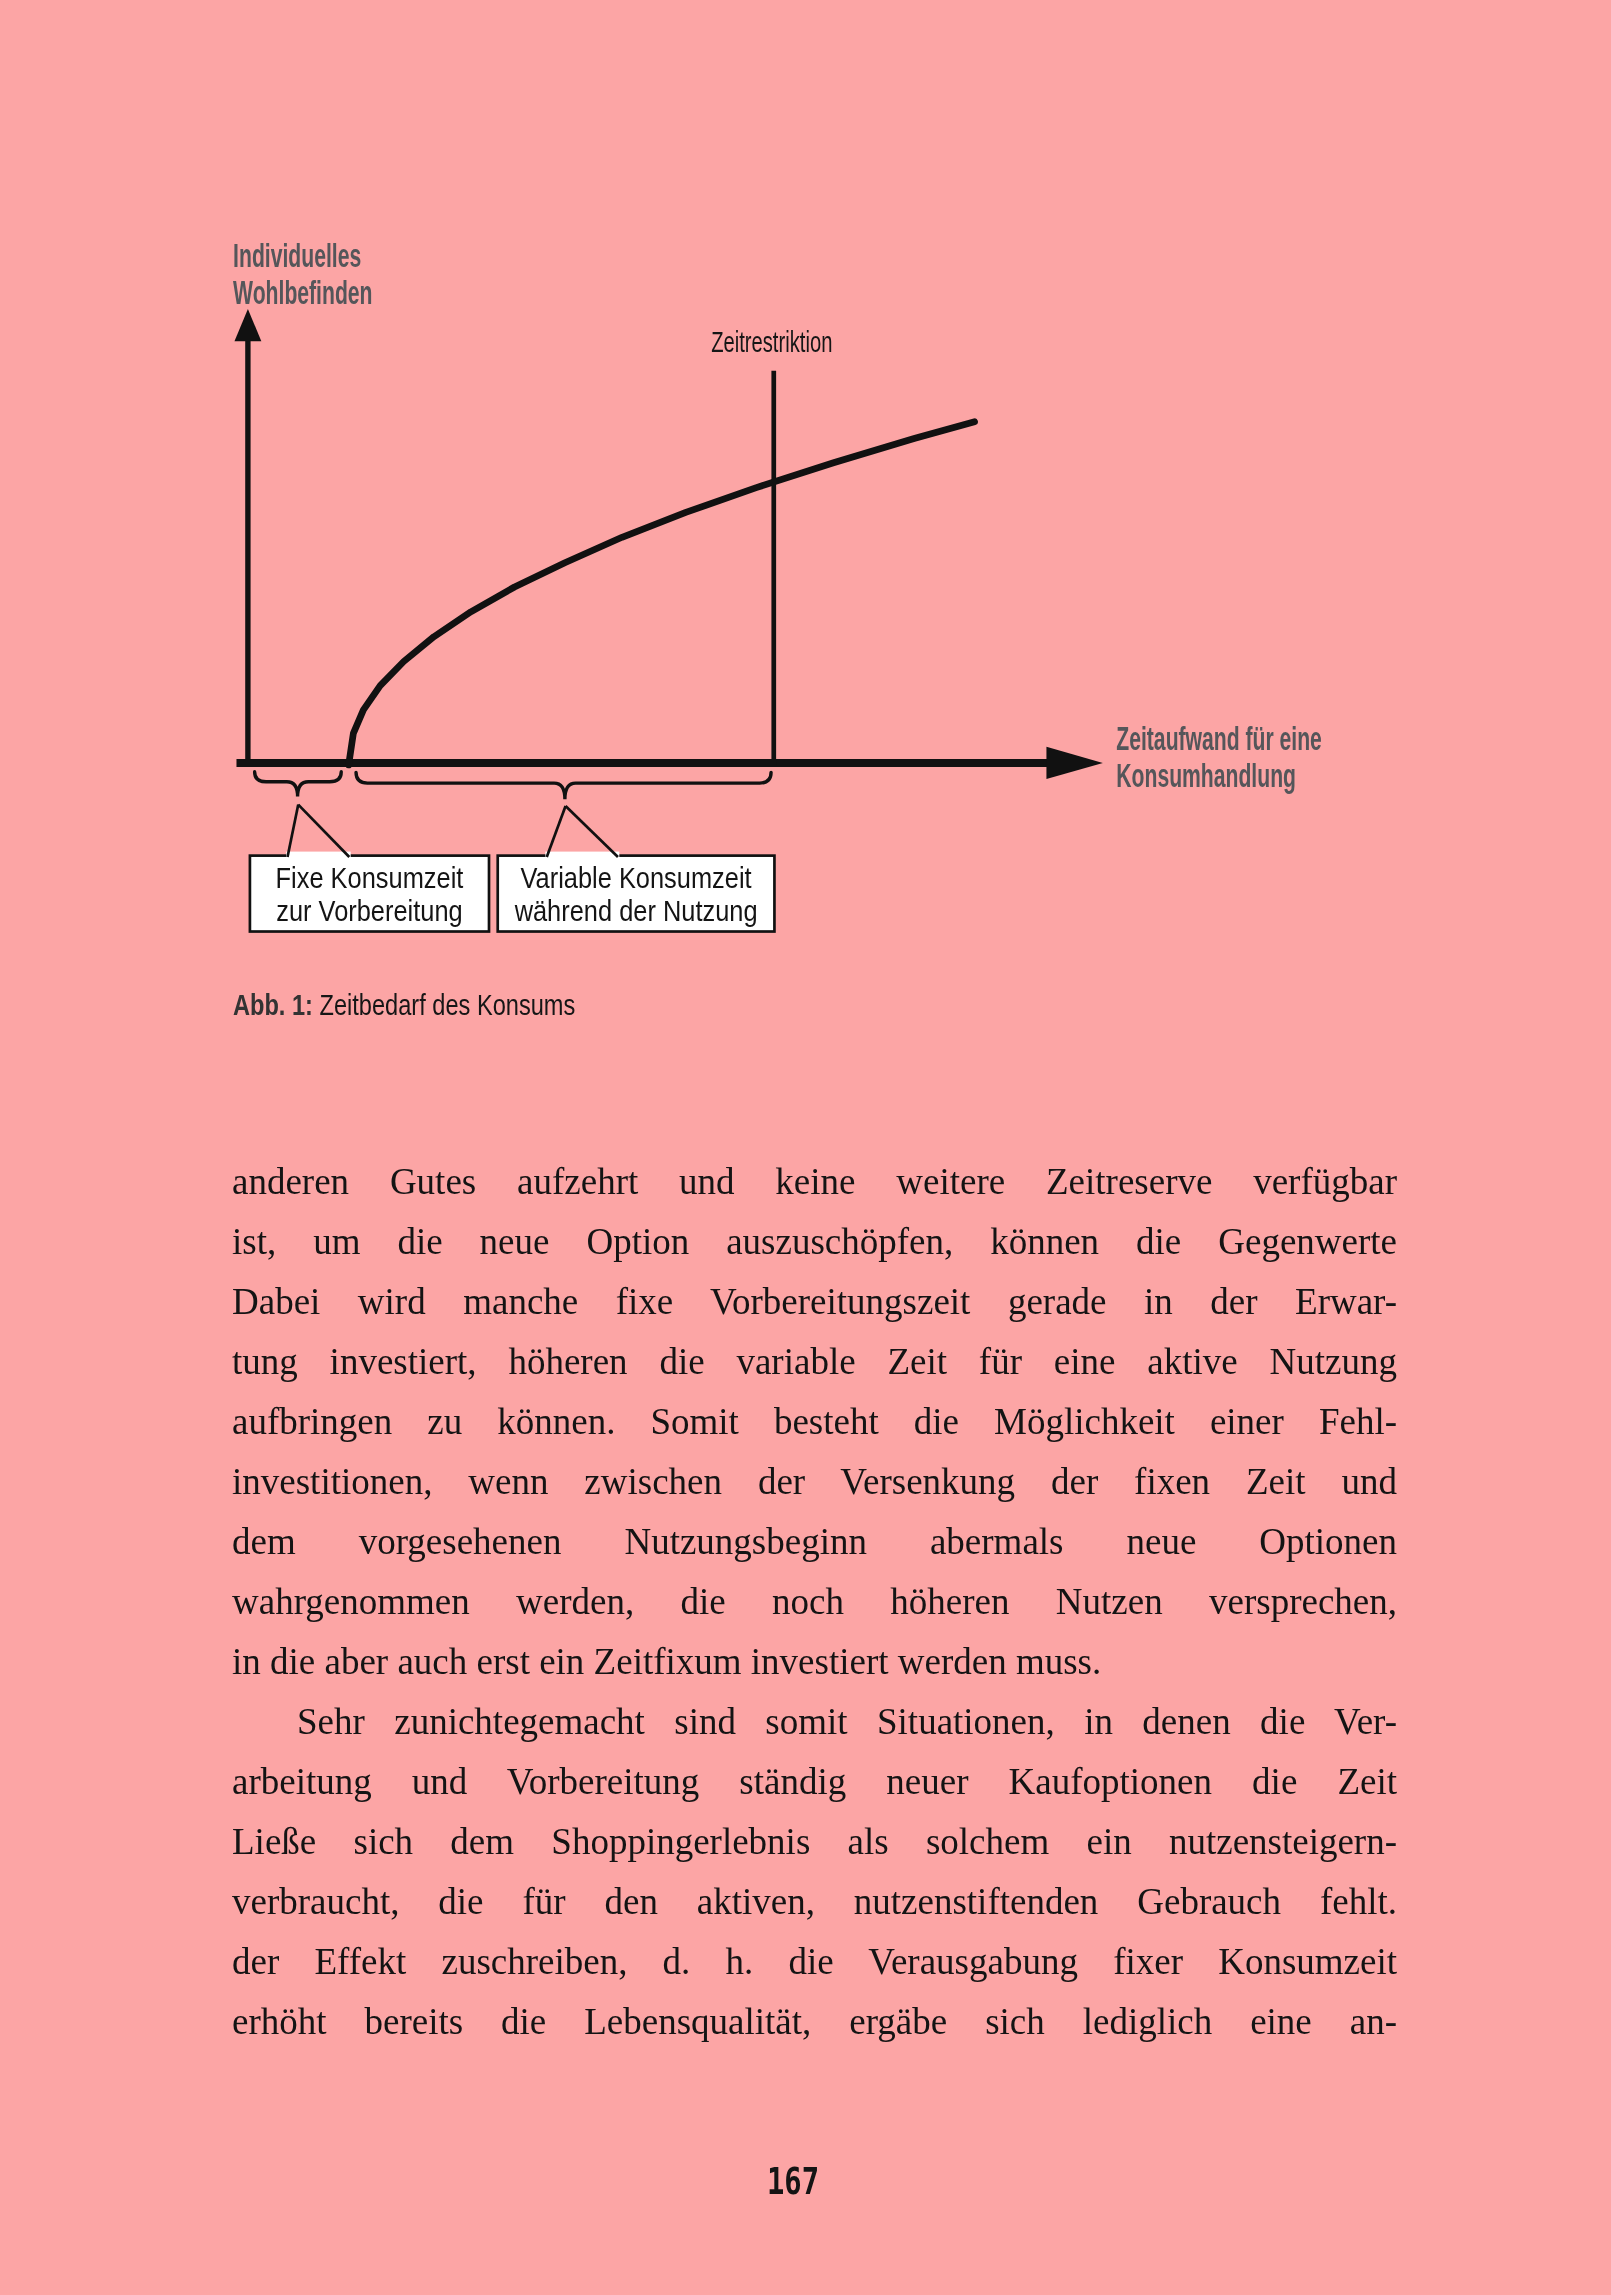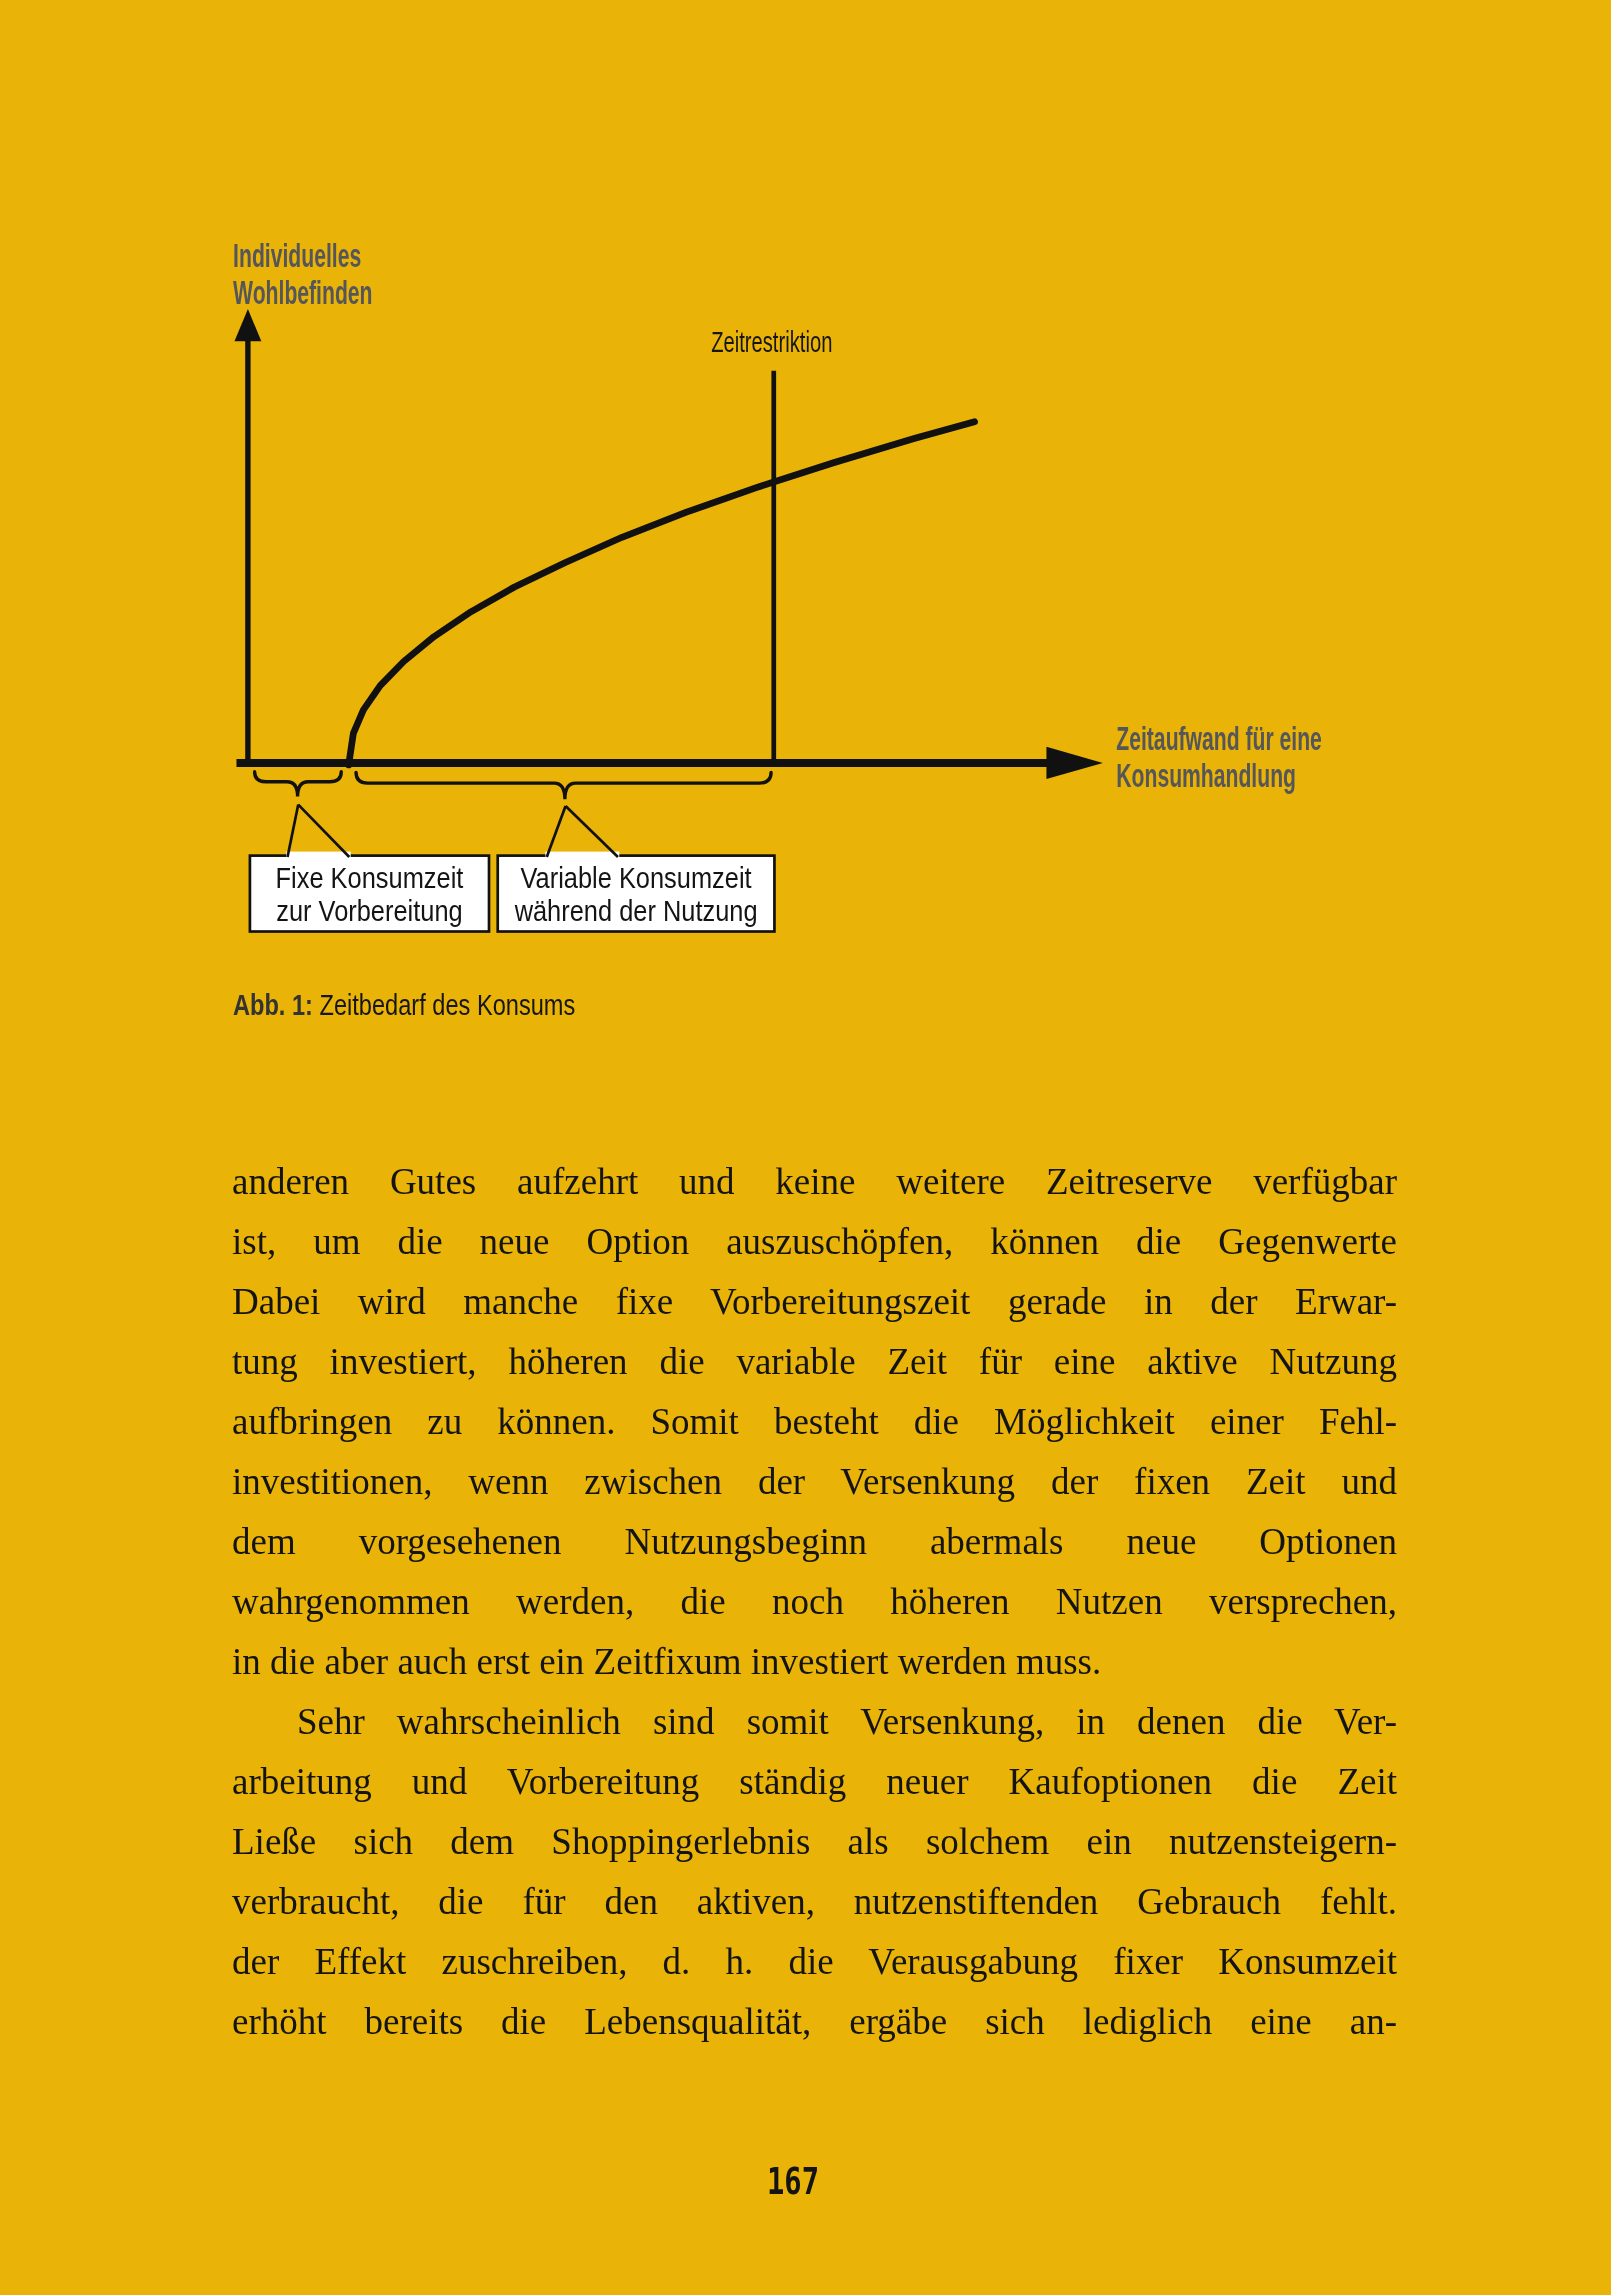--- a/index.html
+++ b/index.html
@@ -1,20 +1,20 @@
 <!DOCTYPE html>
 <html lang="de" style="font-size:10.7px"><head>
 <meta charset="utf-8">
 <style>
   html,body{margin:0;padding:0;background:#ffffff;}
   .page{
     position:relative;
     width:1612px;
     height:2295px;
-    background:#eab308;
+    background:#fca5a5;
     overflow:hidden;
     font-family:"Liberation Sans", sans-serif;
   }
   .fig{
     position:absolute;
     left:0; top:0;
     width:1612px;
     height:1088px;
   }
   .fig text{
@@ -138,21 +138,21 @@
   <div class="bodytext">
     <div class="bl">anderen Gutes aufzehrt und keine weitere Zeitreserve verfügbar</div>
     <div class="bl">ist, um die neue Option auszuschöpfen, können die Gegenwerte</div>
     <div class="bl">Dabei wird manche fixe Vorbereitungszeit gerade in der Erwar-</div>
     <div class="bl">tung investiert, höheren die variable Zeit für eine aktive Nutzung</div>
     <div class="bl">aufbringen zu können. Somit besteht die Möglichkeit einer Fehl-</div>
     <div class="bl">investitionen, wenn zwischen der Versenkung der fixen Zeit und</div>
     <div class="bl">dem vorgesehenen Nutzungsbeginn abermals neue Optionen</div>
     <div class="bl">wahrgenommen werden, die noch höheren Nutzen versprechen,</div>
     <div class="bl para-end">in die aber auch erst ein Zeitfixum investiert werden muss.</div>
-    <div class="bl indent">Sehr wahrscheinlich sind somit Versenkung, in denen die Ver-</div>
+    <div class="bl indent">Sehr zunichtegemacht sind somit Situationen, in denen die Ver-</div>
     <div class="bl">arbeitung und Vorbereitung ständig neuer Kaufoptionen die Zeit</div>
     <div class="bl">Ließe sich dem Shoppingerlebnis als solchem ein nutzensteigern-</div>
     <div class="bl">verbraucht, die für den aktiven, nutzenstiftenden Gebrauch fehlt.</div>
     <div class="bl">der Effekt zuschreiben, d. h. die Verausgabung fixer Konsumzeit</div>
     <div class="bl">erhöht bereits die Lebensqualität, ergäbe sich lediglich eine an-</div>
   </div>
 
   <div class="pagenum">167</div>
 
 </div>

